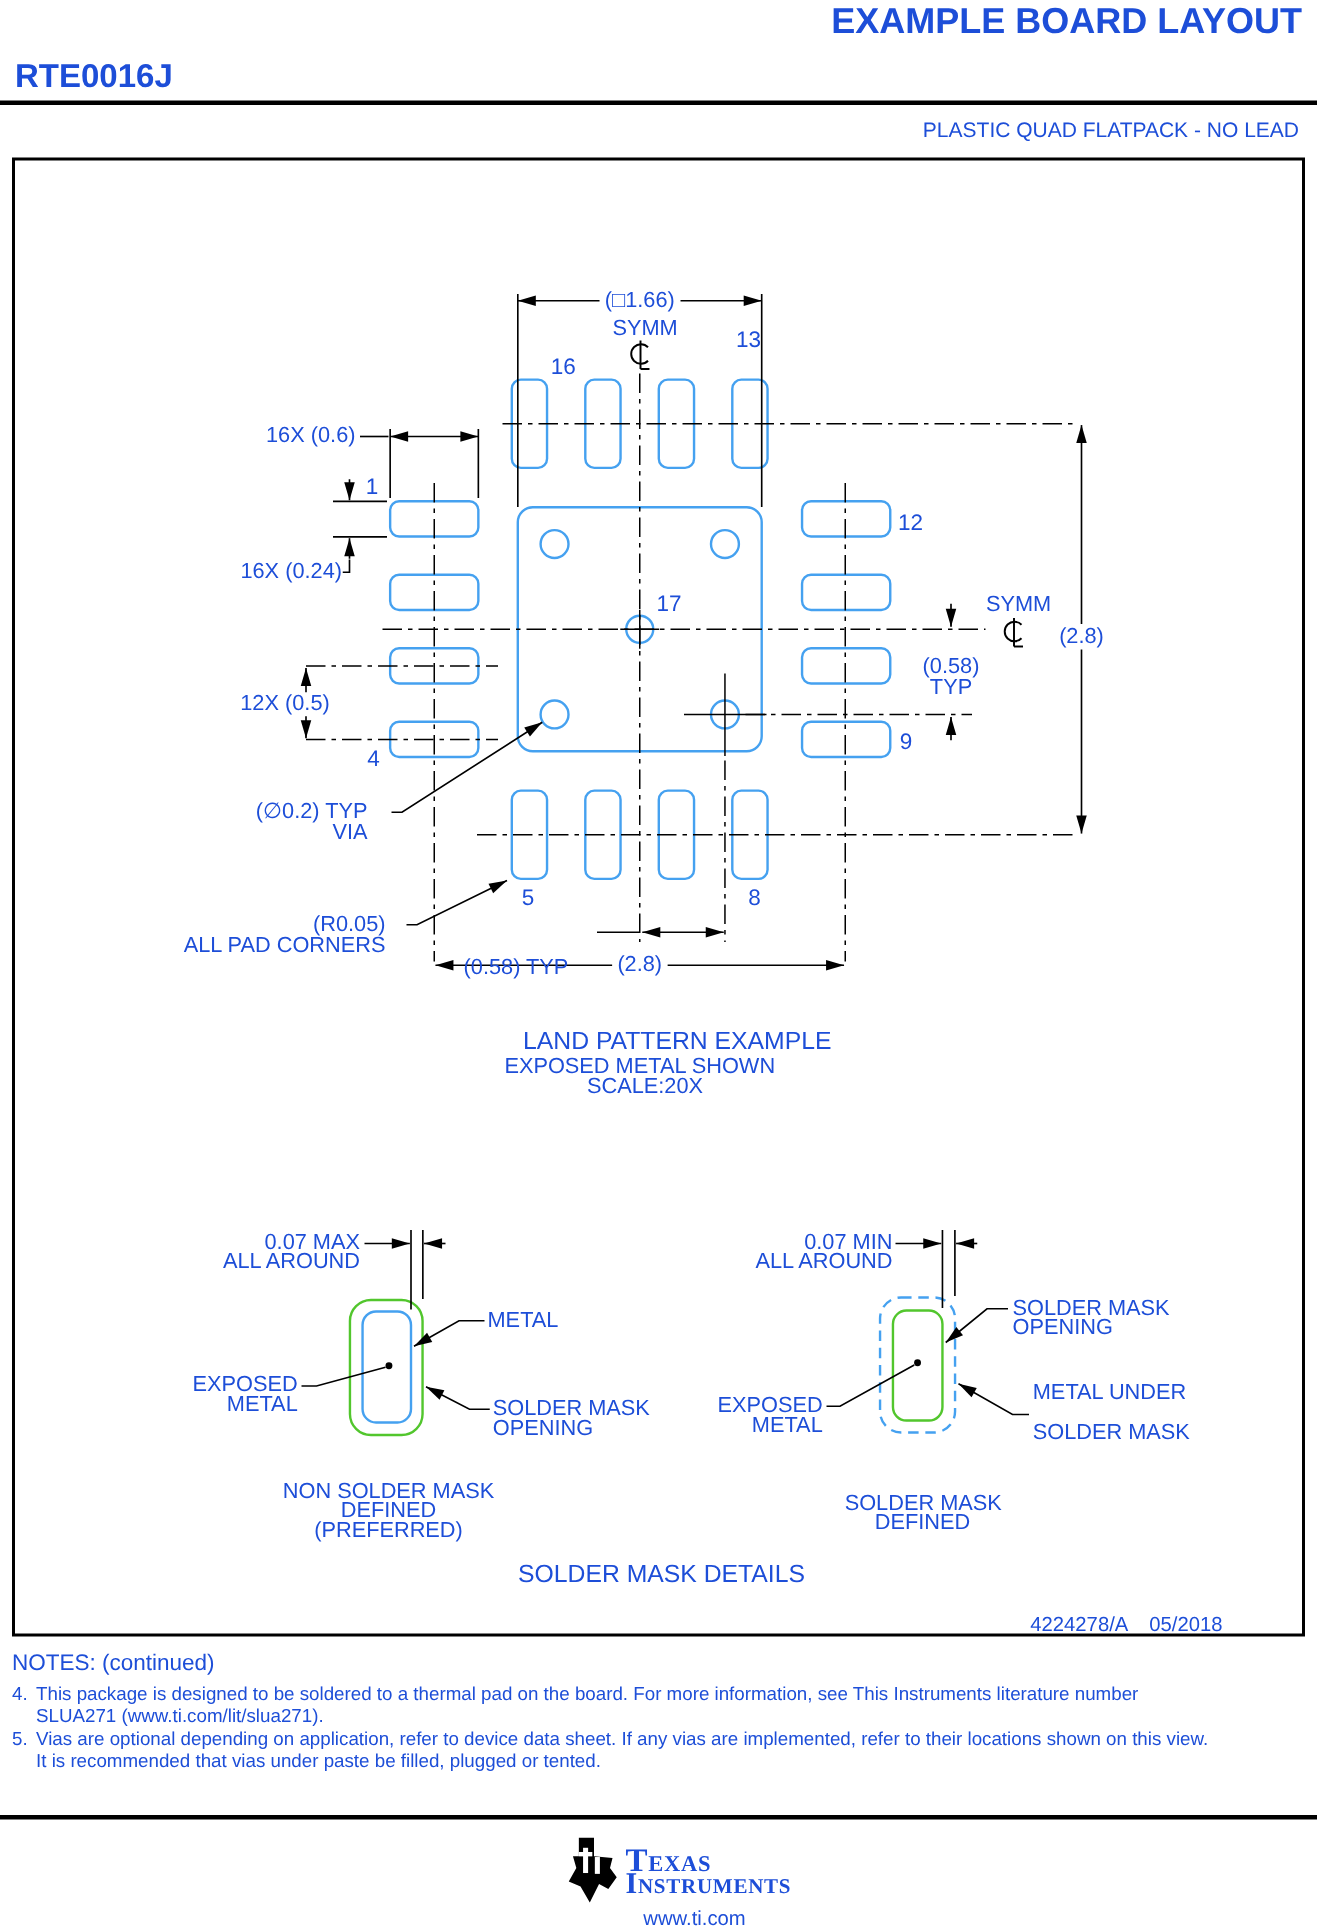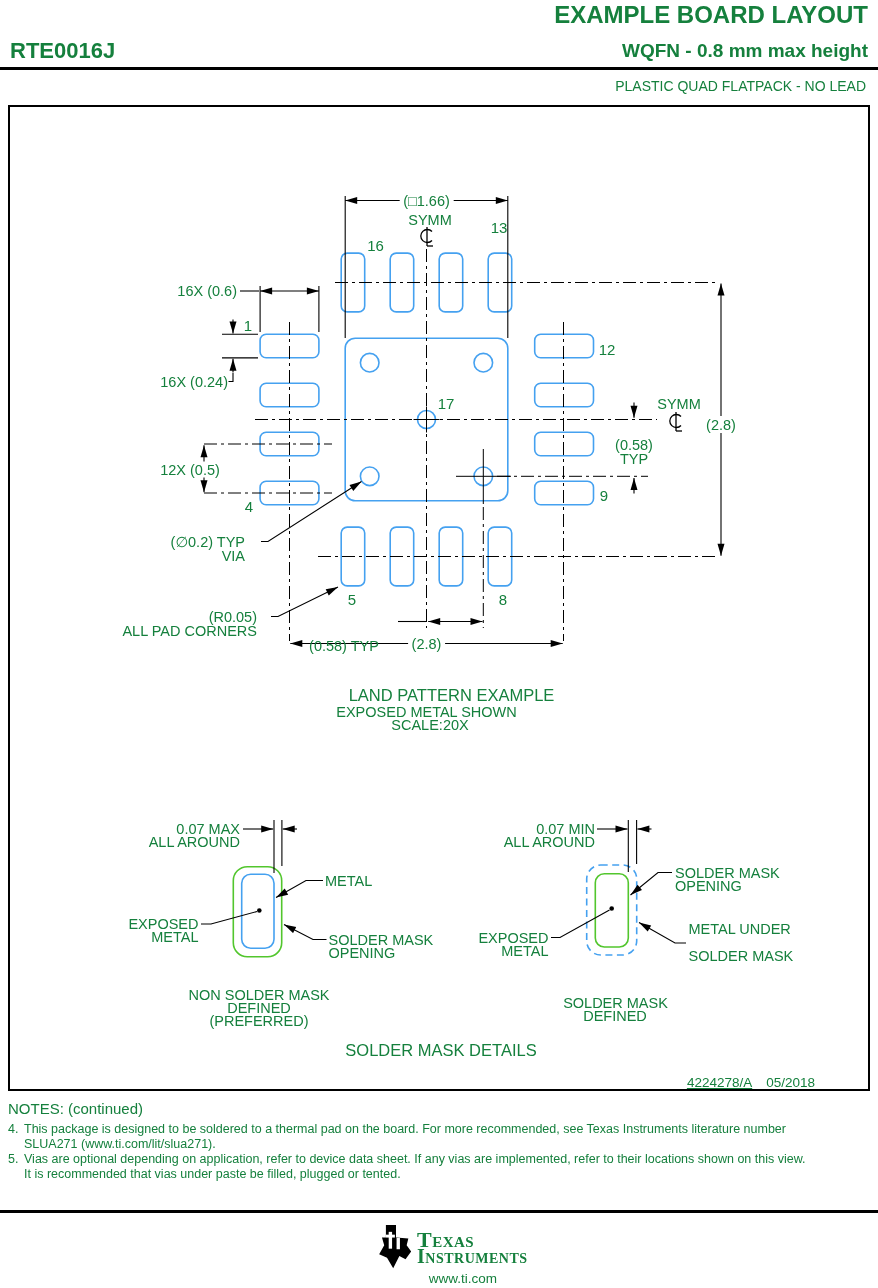--- a/index.html
+++ b/index.html
@@ -1,17 +1,17 @@
 <!DOCTYPE html>
 <html><head>
 <meta charset="utf-8">
 <style>
   html,body { margin:0; padding:0; background:#fff; }
   .page { position:relative; width:878px; height:1288px; background:#fff; overflow:hidden;
-          font-family:"Liberation Sans","DejaVu Sans",sans-serif; color:#15803d; }
+          font-family:"Liberation Sans","DejaVu Sans",sans-serif; color:#1d4ed8; }
   .abs { position:absolute; }
   .lbl { position:absolute; font-size:14.5px; line-height:15px; white-space:nowrap; z-index:3; }
   .cc { transform:translate(-50%,-50%); }
   .rr { transform:translate(-100%,-50%); }
   .ll { transform:translate(0,-50%); }
   .bg { background:#fff; padding:0 4px;text-align:center; }
   .pin { font-size:15px; }
   .cap16 { font-size:16.5px; }
   .hdr-title { position:absolute; top:1px; right:10px; font-size:24px; font-weight:bold; }
   .hdr-part  { position:absolute; top:38px; left:10px; font-size:22px; font-weight:bold; }
@@ -35,21 +35,20 @@
                font-weight:bold; font-size:20px; letter-spacing:0.5px; }
   .url { position:absolute; left:398px; top:1271px; width:130px; text-align:center; font-size:13.5px; }
 </style>
 </head>
 <body>
 
 <div class="page">
 
   <div class="hdr-title">EXAMPLE BOARD LAYOUT</div>
   <div class="hdr-part">RTE0016J</div>
-  <div class="hdr-pkg">WQFN - 0.8 mm max height</div>
   <div class="hdr-rule"></div>
   <div class="hdr-desc">PLASTIC QUAD FLATPACK - NO LEAD</div>
 
   <div class="border-box"></div>
 
   <svg class="draw" width="878" height="1288" viewBox="0 0 878 1288">
     <defs>
       <marker id="ae" markerUnits="userSpaceOnUse" markerWidth="14" markerHeight="10" refX="12.5" refY="4" orient="auto">
         <path d="M0.5,0.5 L12.5,4 L0.5,7.5 Z" fill="#000"></path>
       </marker>
@@ -234,28 +233,28 @@
   <div class="lbl rr" style="left:548.5px; top:937.5px;">EXPOSED</div>
   <div class="lbl rr" style="left:548.5px; top:950.5px;">METAL</div>
   <div class="lbl ll" style="left:688.5px; top:929px;">METAL UNDER</div>
   <div class="lbl ll" style="left:688.5px; top:955.5px;">SOLDER MASK</div>
   <div class="lbl cc" style="left:615.5px; top:1002.5px;">SOLDER MASK</div>
   <div class="lbl cc" style="left:615px; top:1015.5px;">DEFINED</div>
 
   <div class="lbl cc cap16" style="left:441px; top:1049.5px;">SOLDER MASK DETAILS</div>
 
   <div class="docnum">
-    <span style="margin-left:0;text-decoration:underline;">4224278/A</span><span>05/2018</span>
+    <span style="margin-left:0;">4224278/A</span><span>05/2018</span>
   </div>
 
   <div class="notes-head">NOTES: (continued)</div>
   <div class="notes">
     <div class="note">
       <span class="n">4.</span>
-      <span>This package is designed to be soldered to a thermal pad on the board. For more recommended, see Texas Instruments literature number SLUA271 (www.ti.com/lit/slua271).</span>
+      <span>This package is designed to be soldered to a thermal pad on the board. For more information, see This Instruments literature number SLUA271 (www.ti.com/lit/slua271).</span>
     </div>
     <div class="note">
       <span class="n">5.</span>
       <span>Vias are optional depending on application, refer to device data sheet. If any vias are implemented, refer to their locations shown on this view. It is recommended that vias under paste be filled, plugged or tented.</span>
     </div>
   </div>
 
   <div class="footer-rule"></div>
   <svg class="abs" style="left:378px; top:1224px; z-index:3;" width="36" height="46" viewBox="0 0 32 41">
     <path d="M7,1 L16,1 L16,12 L27,13 L25.5,19 L29.5,24.5 L24.5,31.5 L19,28.5 L13.5,39.5 L8,30 L1,27 L5.5,19 L3.5,12 L7,12 Z" fill="#000"></path>

